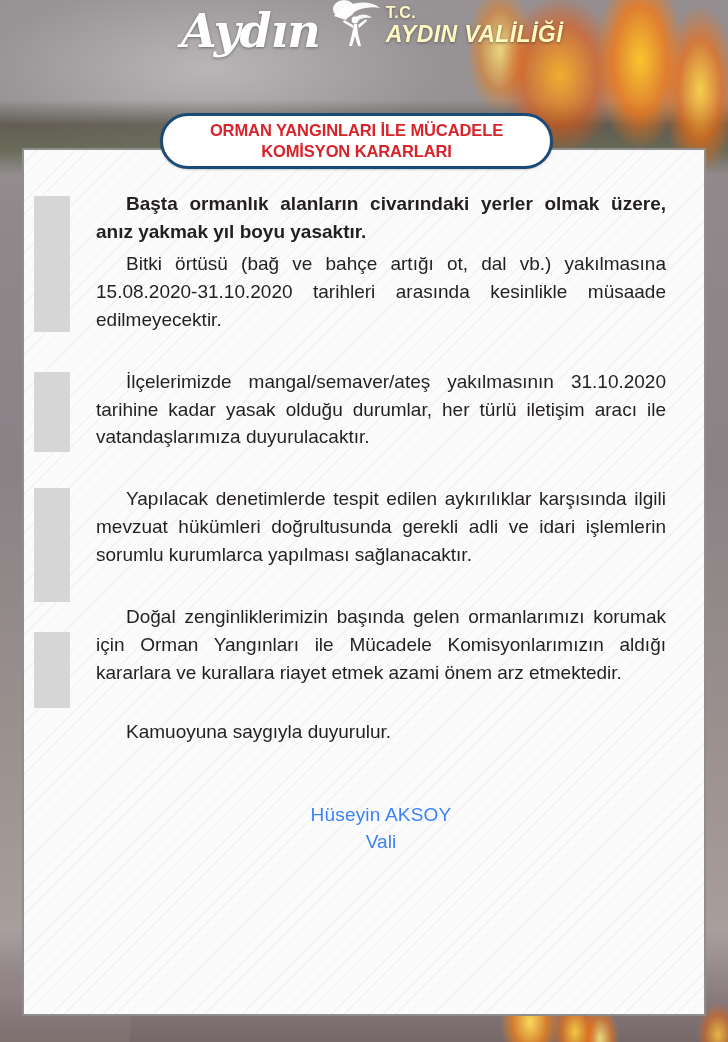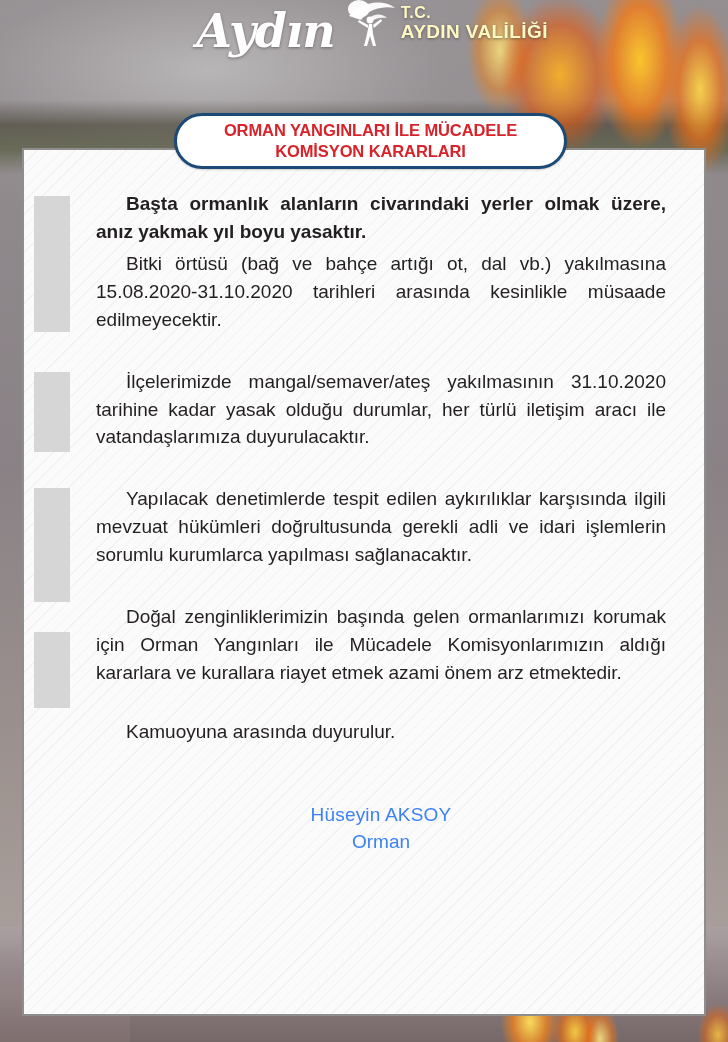--- a/index.html
+++ b/index.html
@@ -95,30 +95,31 @@
     top: 5px;
     margin-left: -6px;
   }
   .logo-tc .tc-line1 {
     font-size: 16px;
     font-weight: bold;
     letter-spacing: .5px;
     line-height: 1.05;
   }
   .logo-tc .tc-line2 {
-    font-size: 19px;
+    font-size: 23px;
     font-weight: bold;
     letter-spacing: .4px;
     line-height: 1.1;
+    font-style: italic;
   }
 
   
   .banner {
     position: absolute;
-    left: 174px;
+    left: 160px;
     top: 113px;
     width: 393px;
     height: 56px;
     background: #ffffff;
     border: 3px solid #1c4a77;
     border-radius: 28px;
     display: flex;
     flex-direction: column;
     justify-content: center;
     z-index: 6;
@@ -261,24 +262,24 @@
       <div class="gray-mark" style="top:482px;height:76px;"></div>
 
       <div class="body-text">
 
         <p class="para bold">Başta ormanlık alanların civarındaki yerler olmak üzere, anız yakmak yıl boyu yasaktır.</p>
         <p class="para tight" style="margin-top:4px;">Bitki örtüsü  (bağ ve bahçe artığı ot, dal vb.) yakılmasına 15.08.2020-31.10.2020 tarihleri arasında  kesinlikle müsaade edilmeyecektir.</p>
         <p class="para tight">İlçelerimizde mangal/semaver/ateş yakılmasının 31.10.2020 tarihine kadar yasak olduğu durumlar,  her türlü iletişim aracı ile vatandaşlarımıza duyurulacaktır.</p>
         <p class="para tight">Yapılacak denetimlerde tespit edilen aykırılıklar karşısında ilgili mevzuat hükümleri doğrultusunda gerekli adli ve idari işlemlerin sorumlu kurumlarca yapılması sağlanacaktır.</p>
         <p class="para tight">Doğal zenginliklerimizin başında gelen ormanlarımızı korumak için Orman Yangınları ile Mücadele Komisyonlarımızın aldığı kararlara ve kurallara riayet etmek azami önem arz etmektedir.</p>
 
-        <div class="closing">Kamuoyuna arasında duyurulur.</div>
+        <div class="closing">Kamuoyuna saygıyla duyurulur.</div>
 
         <div class="signature">
           <div class="sig-name">Hüseyin AKSOY</div>
-          <div class="sig-title">Orman</div>
+          <div class="sig-title">Vali</div>
         </div>
 
       </div>
     </div>
   </div>
 
 </div>
 
 </body></html>

